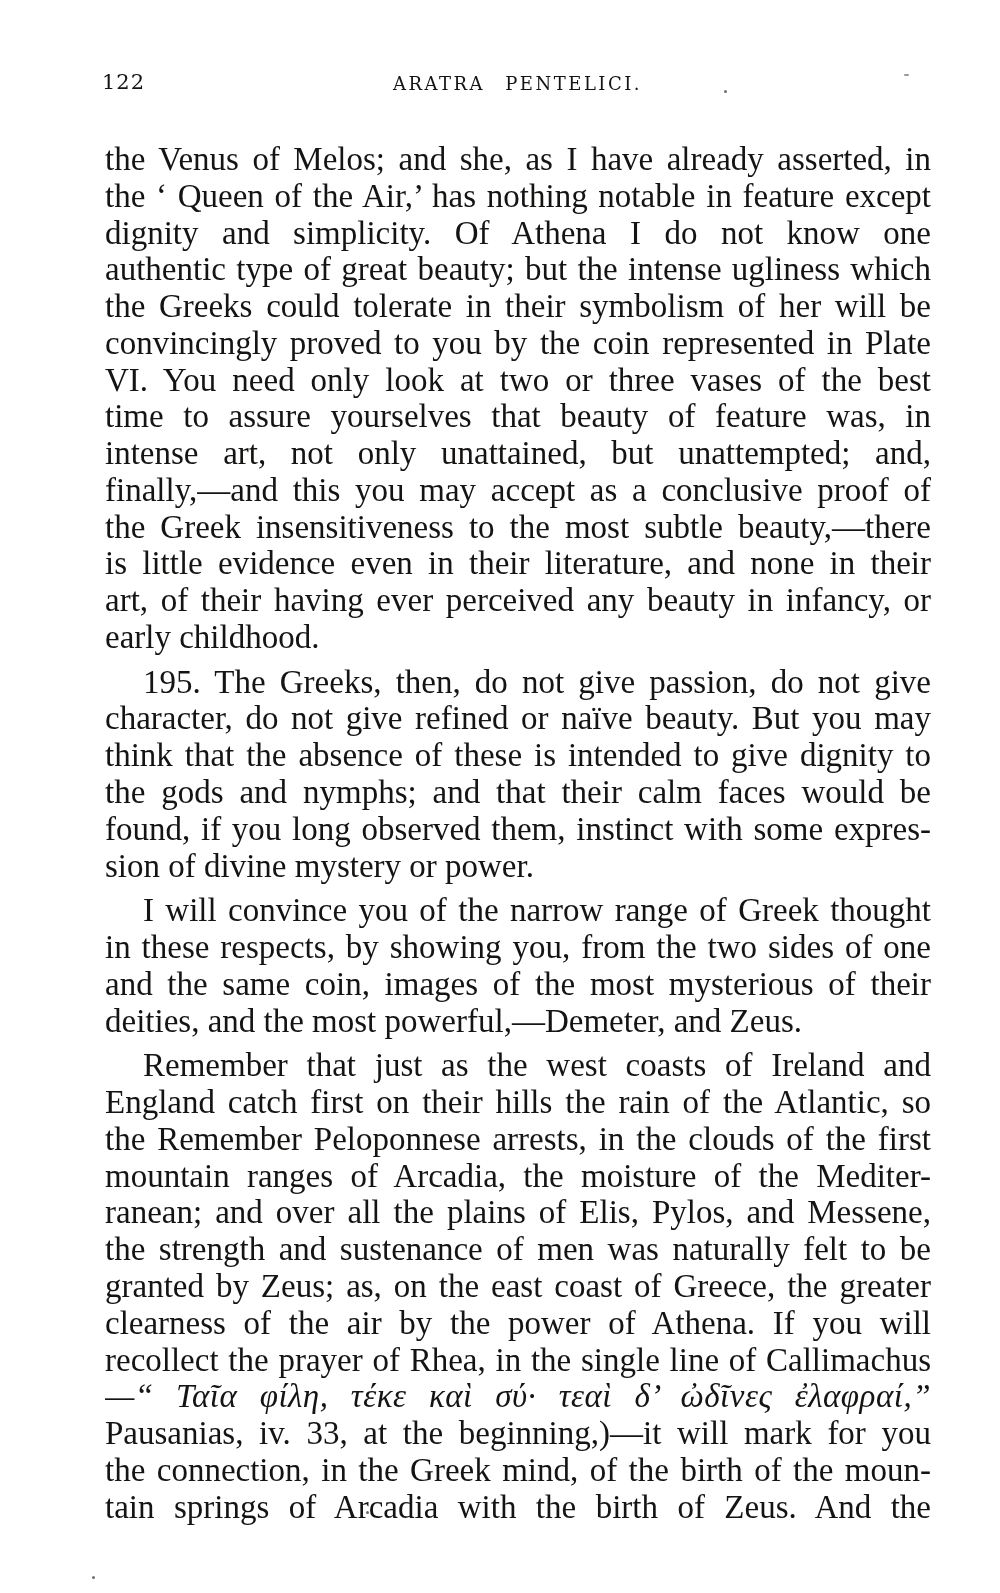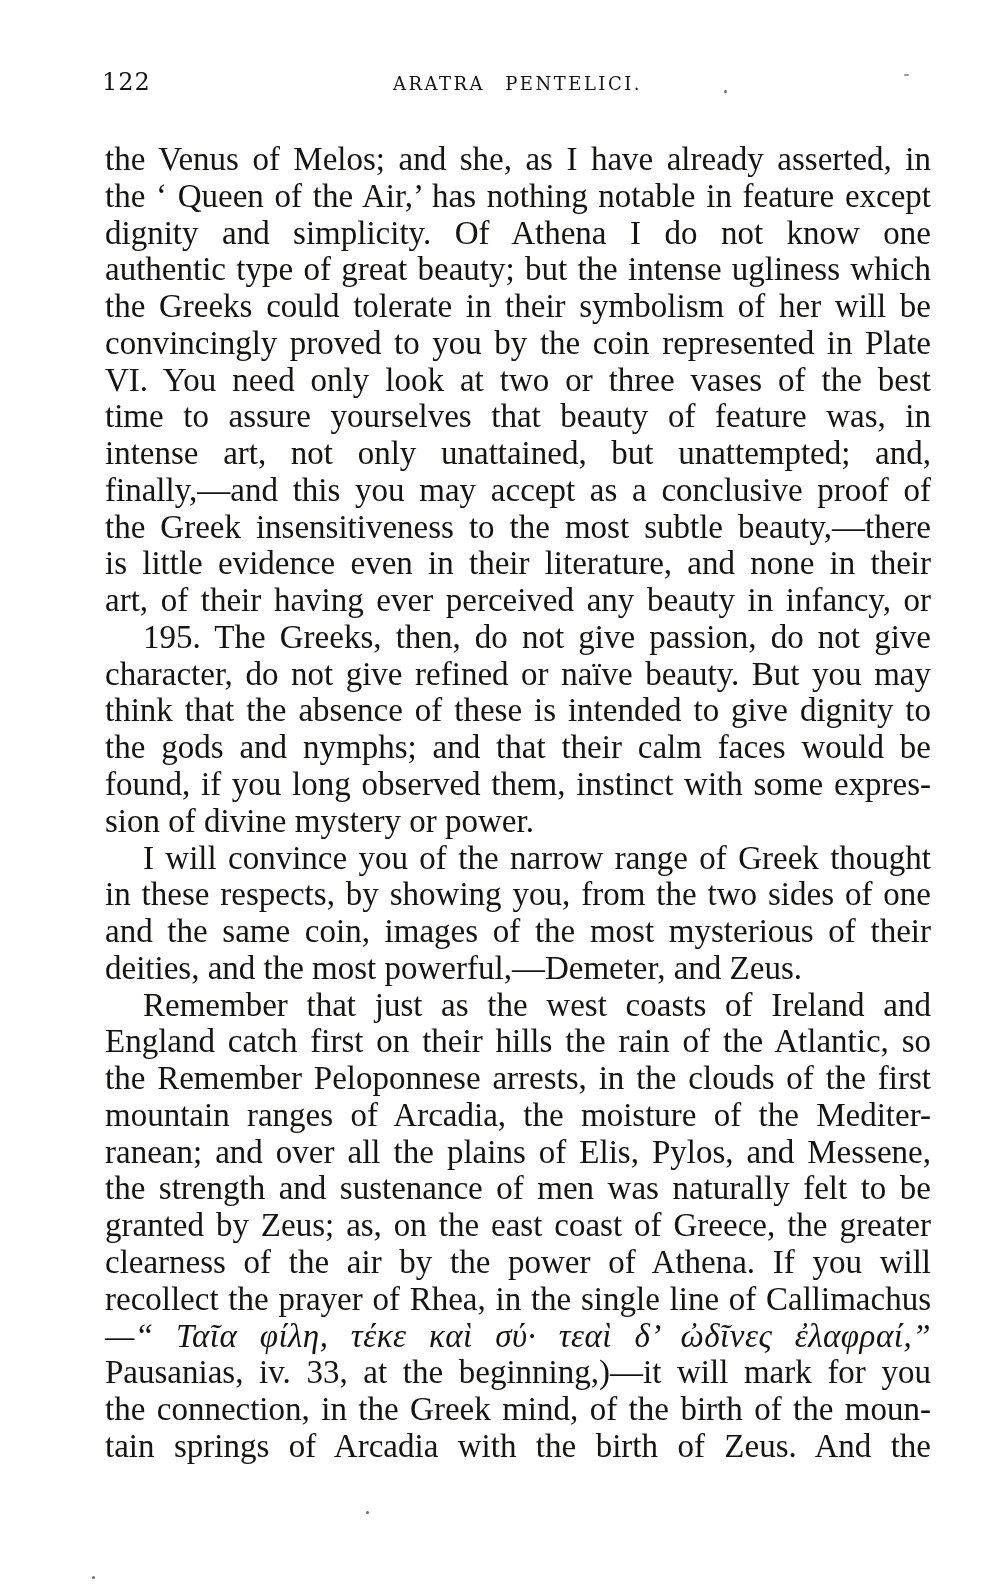--- a/index.html
+++ b/index.html
@@ -13,21 +13,21 @@
     height: 1593px;
     background: #ffffff;
     font-family: "DejaVu Serif", "Liberation Serif", serif;
     color: #151413;
     overflow: hidden;
   }
   .folio {
     position: absolute;
     left: 102px;
     top: 66px;
-    font-size: 24px;
+    font-size: 21px;
     line-height: 32px;
     letter-spacing: 1px;
   }
   .running-title {
     position: absolute;
     left: 105px;
     top: 72px;
     width: 825px;
     text-align: center;
     font-size: 18px;
@@ -50,20 +50,21 @@
     white-space: normal;
     font-family: Liberation Serif, serif;
   }
   .line.j {
     text-align: justify;
     text-align-last: justify;
     text-justify: inter-word;
   }
   .line.ind {
     text-indent: 38px;
+    margin-top: 8px;
   }
   .greek {
     font-style: italic;
     letter-spacing: 0.5px;
   }
   .speck {
     position: absolute;
     background: #6e6e6e;
     border-radius: 50%;
   }
@@ -85,20 +86,21 @@
       <div class="line j">authentic type of great beauty; but the intense ugliness which</div>
       <div class="line j">the Greeks could tolerate in their symbolism of her will be</div>
       <div class="line j">convincingly proved to you by the coin represented in Plate</div>
       <div class="line j">VI. You need only look at two or three vases of the best</div>
       <div class="line j">time to assure yourselves that beauty of feature was, in</div>
       <div class="line j">intense art, not only unattained, but unattempted; and,</div>
       <div class="line j">finally,—and this you may accept as a conclusive proof of</div>
       <div class="line j">the Greek insensitiveness to the most subtle beauty,—there</div>
       <div class="line j">is little evidence even in their literature, and none in their</div>
       <div class="line j">art, of their having ever perceived any beauty in infancy, or</div>
+      <div class="line">early childhood.</div>
       <div class="line j ind">195. The Greeks, then, do not give passion, do not give</div>
       <div class="line j">character, do not give refined or naïve beauty. But you may</div>
       <div class="line j">think that the absence of these is intended to give dignity to</div>
       <div class="line j">the gods and nymphs; and that their calm faces would be</div>
       <div class="line j">found, if you long observed them, instinct with some expres-</div>
       <div class="line">sion of divine mystery or power.</div>
       <div class="line j ind">I will convince you of the narrow range of Greek thought</div>
       <div class="line j">in these respects, by showing you, from the two sides of one</div>
       <div class="line j">and the same coin, images of the most mysterious of their</div>
       <div class="line">deities, and the most powerful,—Demeter, and Zeus.</div>

